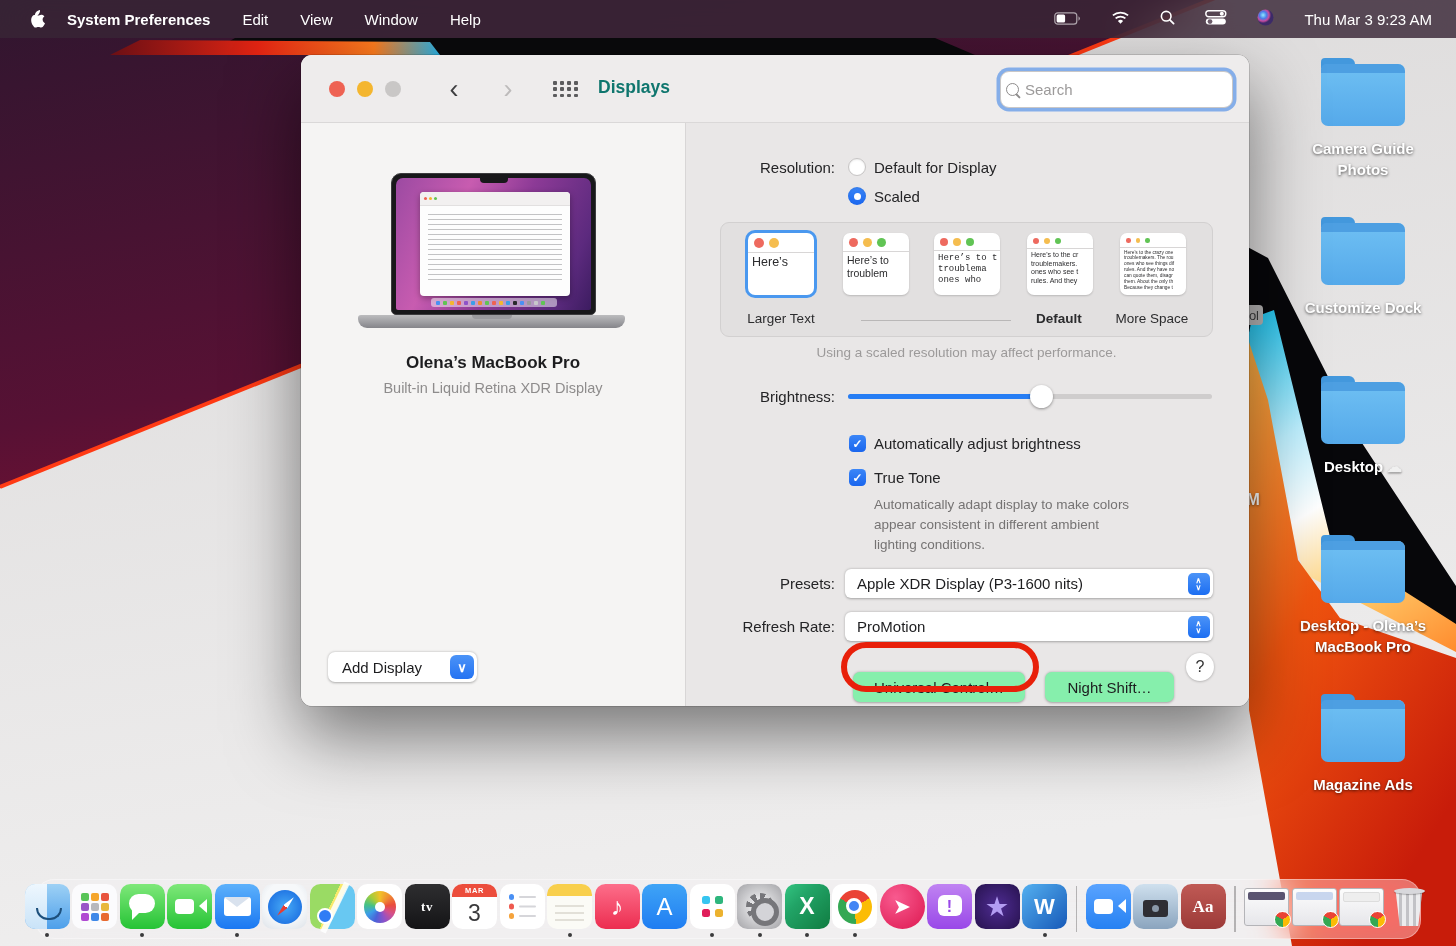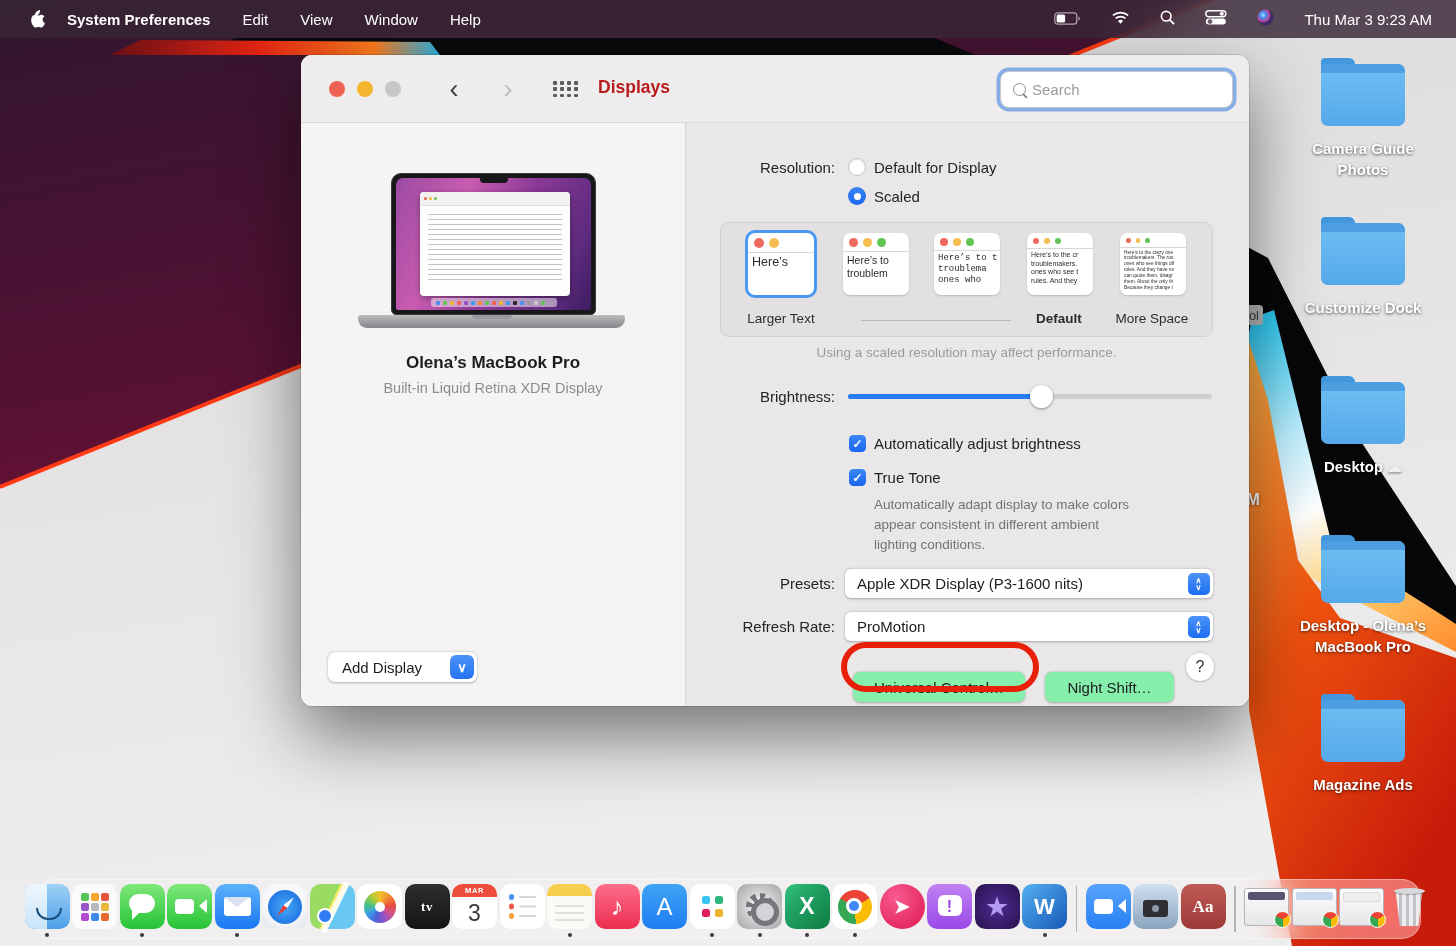--- a/index.html
+++ b/index.html
@@ -32,24 +32,24 @@
   .tl { position:absolute; top:26px; width:16px; height:16px; border-radius:50%; }
   .tl.red { left:28px; background:#ee6253; }
   .tl.yel { left:56px; background:#f4b62f; }
   .tl.gry { left:84px; background:#c9c7c6; }
   .navbtn { position:absolute; top:18px; width:30px; height:32px; font-size:27px;
     display:flex; align-items:center; justify-content:center; color:#3e3e40; }
   .navbtn.fwd { color:#bdbbbb; }
   .gridicon { position:absolute; left:252px; top:26px; width:26px; height:17px;
     display:grid; grid-template-columns:repeat(4,1fr); grid-template-rows:repeat(3,1fr); gap:2px; }
   .gridicon i { width:3.5px; height:3.5px; background:#5c5c5e; border-radius:1px; }
-  .win-title { position:absolute; left:297px; top:22px; font-size:17.5px; font-weight:700; color:#b91c1c; }
+  .win-title { position:absolute; left:297px; top:22px; font-size:17.5px; font-weight:700; color:#0f766e; }
   .searchbox { position:absolute; left:699px; top:16px; width:233px; height:37px;
     background:#fff; border:1px solid #c9c7c7; border-radius:9px;
-    box-shadow:0 0 0 3.5px #85aee9; display:flex; align-items:center; padding:0 12px; gap:6px; }
+    box-shadow:0 0 0 3.5px #85aee9; display:flex; align-items:center; padding:0 5px; gap:6px; }
   .searchbox input { border:none; outline:none; flex:1; font-size:15px; color:#333;
     font-family:"Liberation Sans",sans-serif; background:transparent; }
   .searchbox input::placeholder { color:#9c9a9a; }
   .mag { width:13px; height:13px; border:1.8px solid #8e8c8c; border-radius:50%; position:relative; flex:0 0 auto; }
   .mag::after { content:""; position:absolute; width:1.8px; height:6px; background:#8e8c8c;
     left:10px; top:9px; transform:rotate(-45deg); border-radius:1px; }
 
   
   .mb-screen { position:absolute; left:90px; top:118px; width:205px; height:142px;
     background:#18181a; border-radius:10px 10px 5px 5px; padding:4px; border:1px solid #3c3c3e; }

